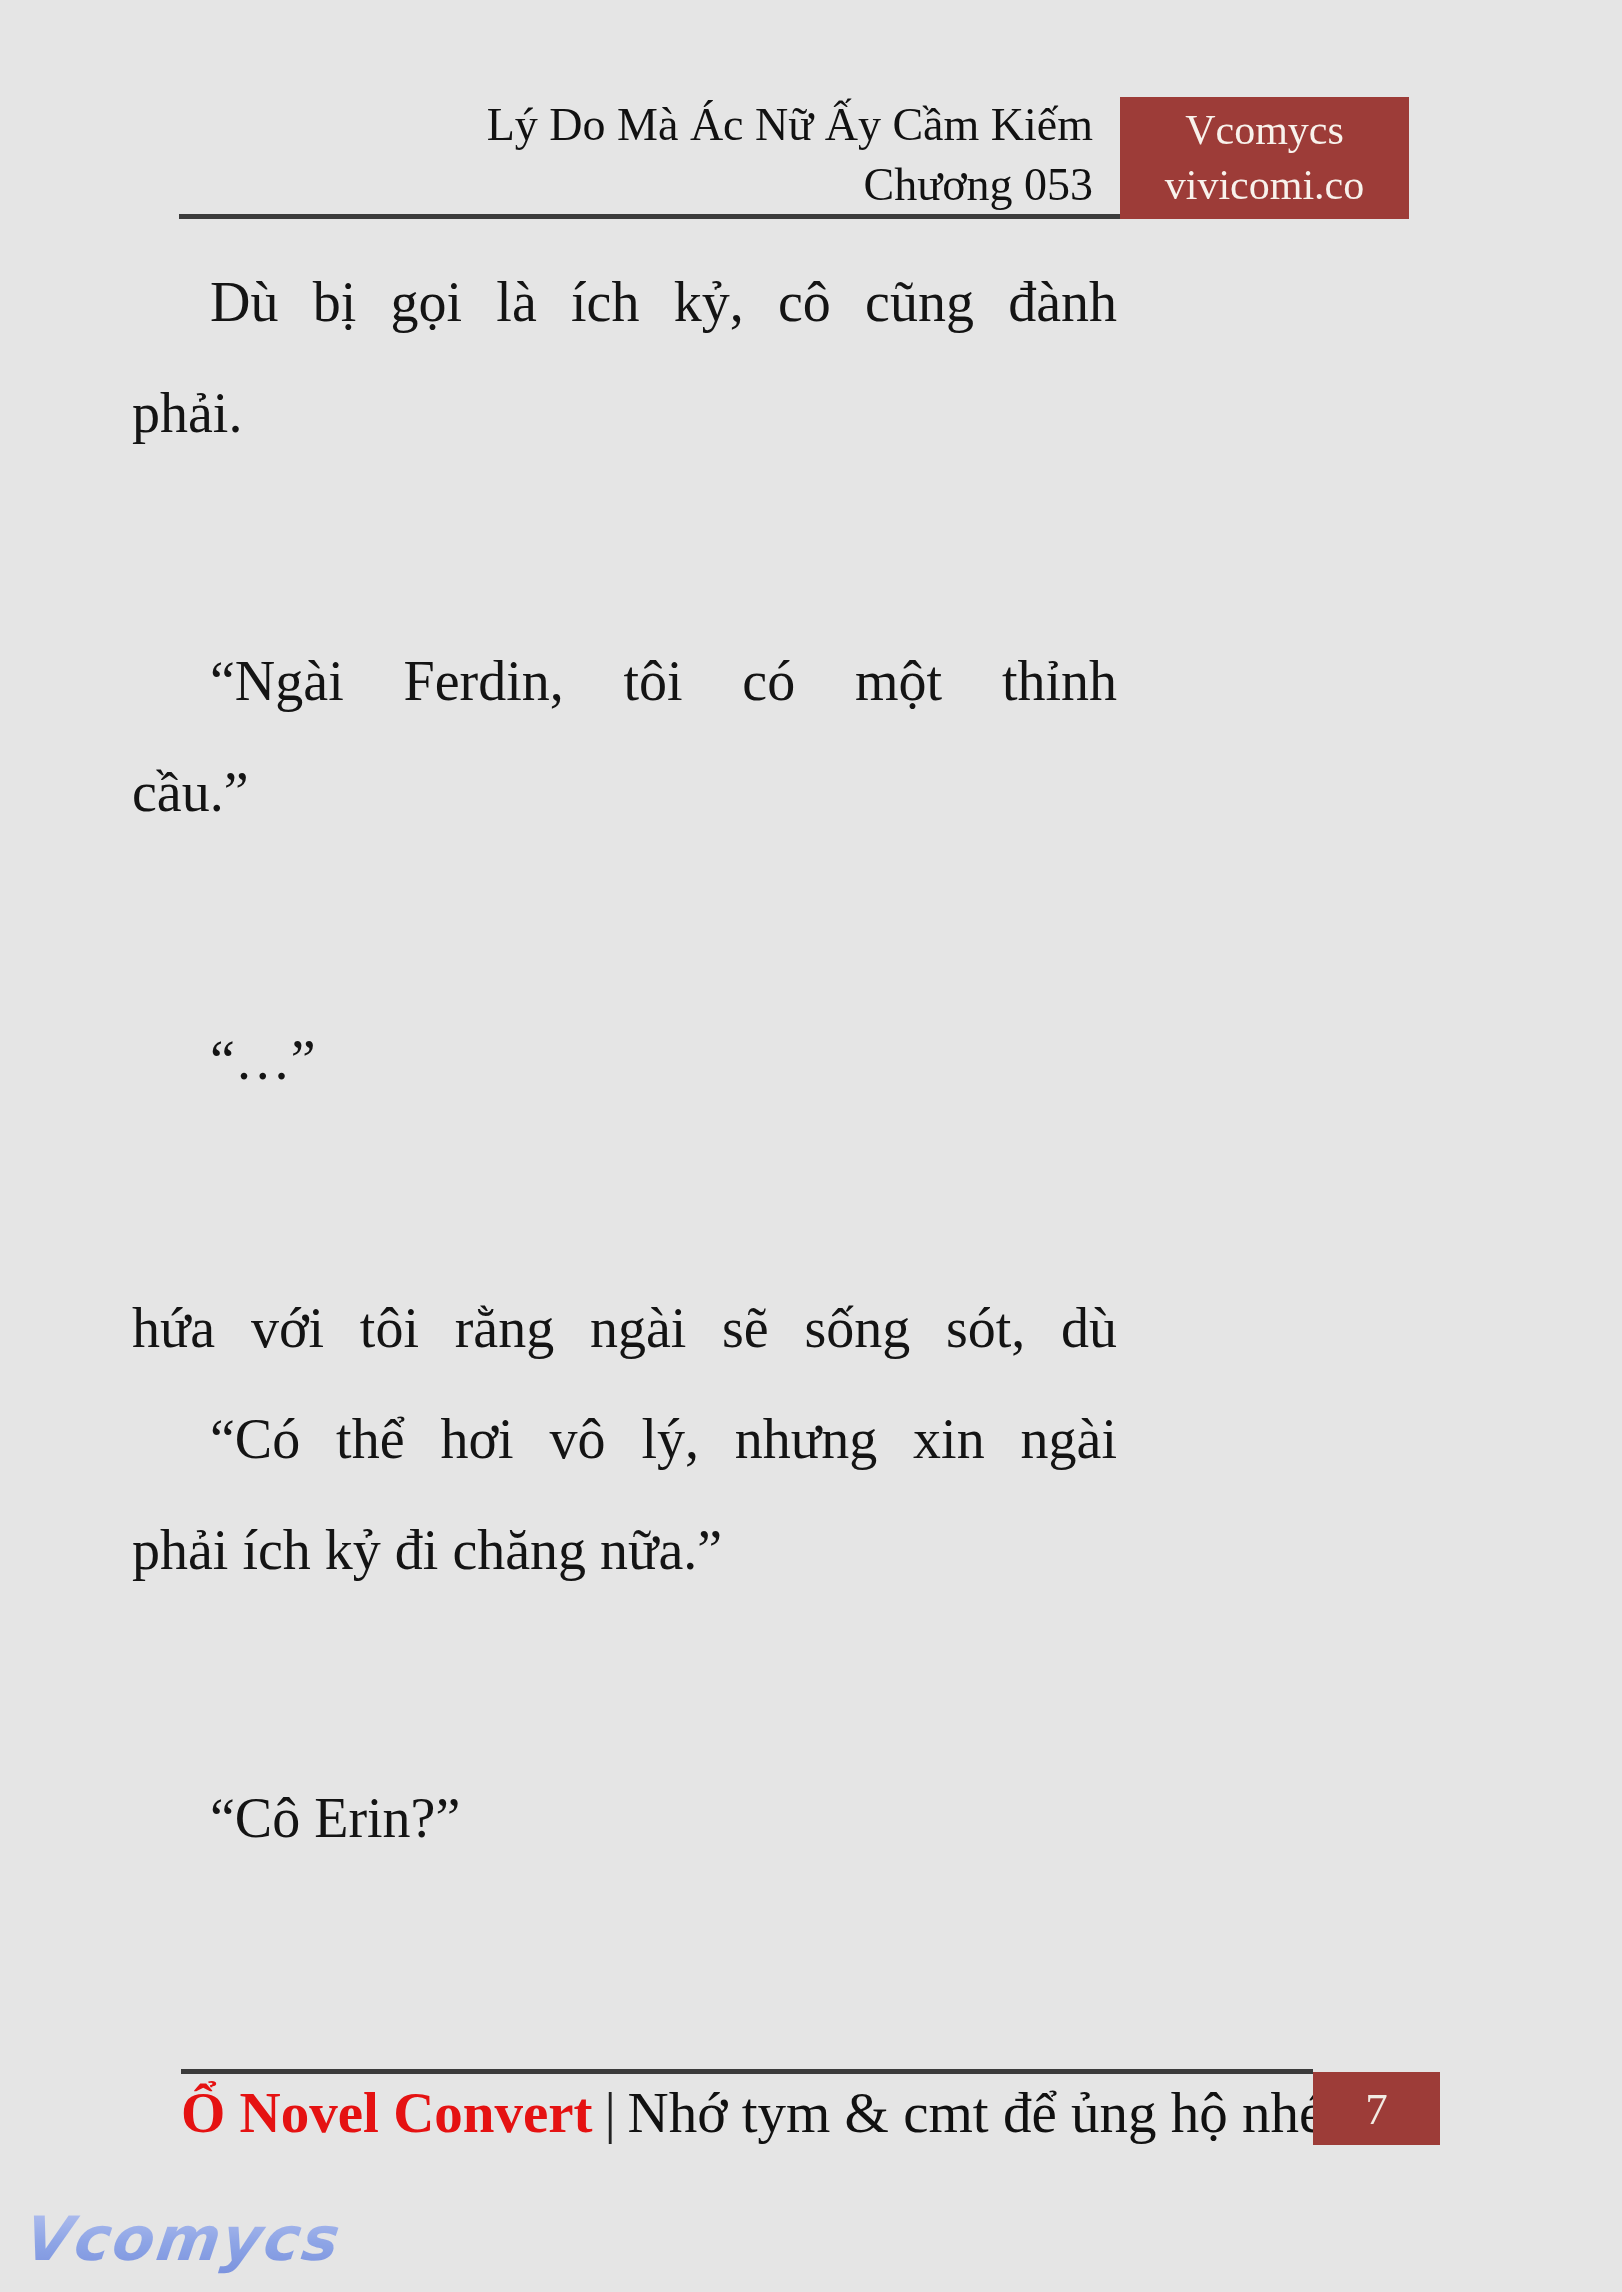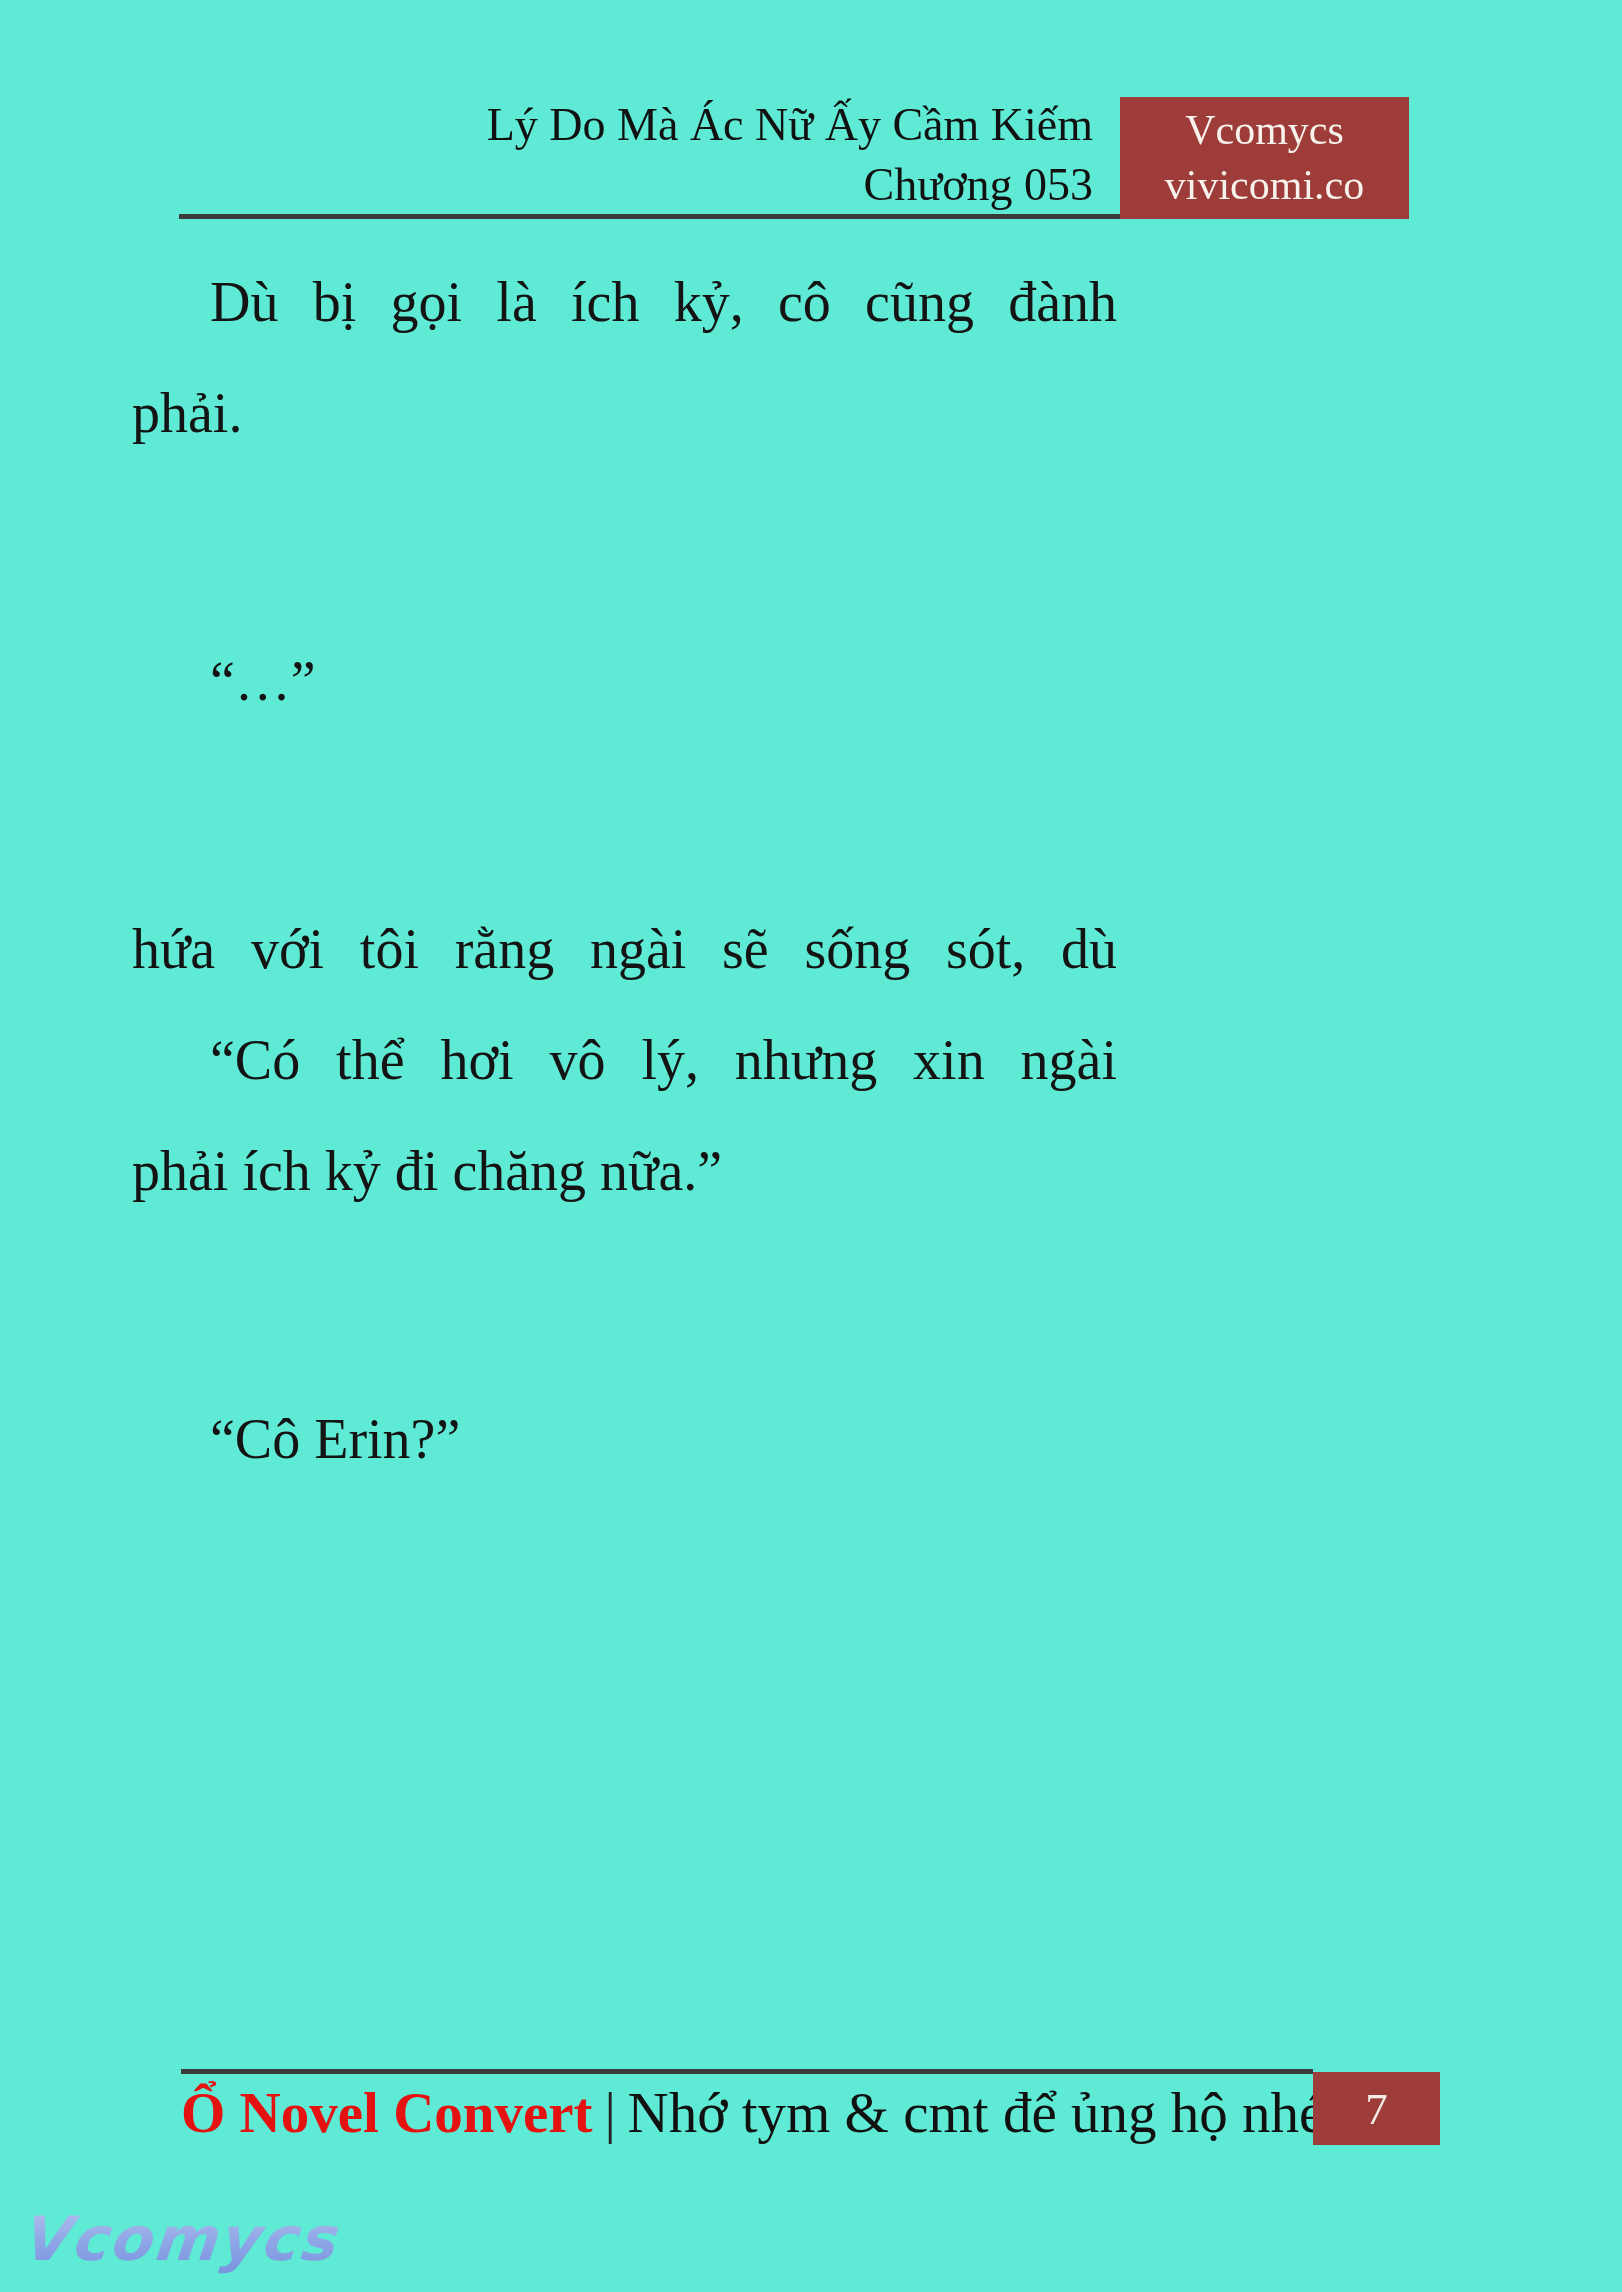--- a/index.html
+++ b/index.html
@@ -4,21 +4,21 @@
 <style>
   html, body { margin: 0; padding: 0; }
   body {
     width: 1622px; height: 2293px;
     background: #ffffff;
     font-family: "Liberation Serif", "DejaVu Serif", serif;
   }
   .page {
     position: relative;
     width: 1622px; height: 2293px;
-    background: #5eead4;
+    background: #e5e5e5;
     overflow: hidden;
   }
 
   
   .header-text {
     position: absolute;
     top: 95px; right: 529px; left: 196px;
     text-align: right;
     font-size: 46px;
     line-height: 60px;
@@ -122,20 +122,24 @@
   </div>
 
   <div class="header-rule"></div>
 
   <div class="body-text">
       <div class="para">
         <div class="bline first">Dù bị gọi là ích kỷ, cô cũng đành</div>
         <div class="bline">phải.</div>
       </div>
       <div class="para">
+        <div class="bline first">“Ngài Ferdin, tôi có một thỉnh</div>
+        <div class="bline">cầu.”</div>
+      </div>
+      <div class="para">
         <div class="bline first">“…”</div>
       </div>
       <div class="para">
         <div class="bline">hứa với tôi rằng ngài sẽ sống sót, dù</div>
         <div class="bline first">“Có thể hơi vô lý, nhưng xin ngài</div>
         <div class="bline">phải ích kỷ đi chăng nữa.”</div>
       </div>
       <div class="para">
         <div class="bline first">“Cô Erin?”</div>
       </div>

